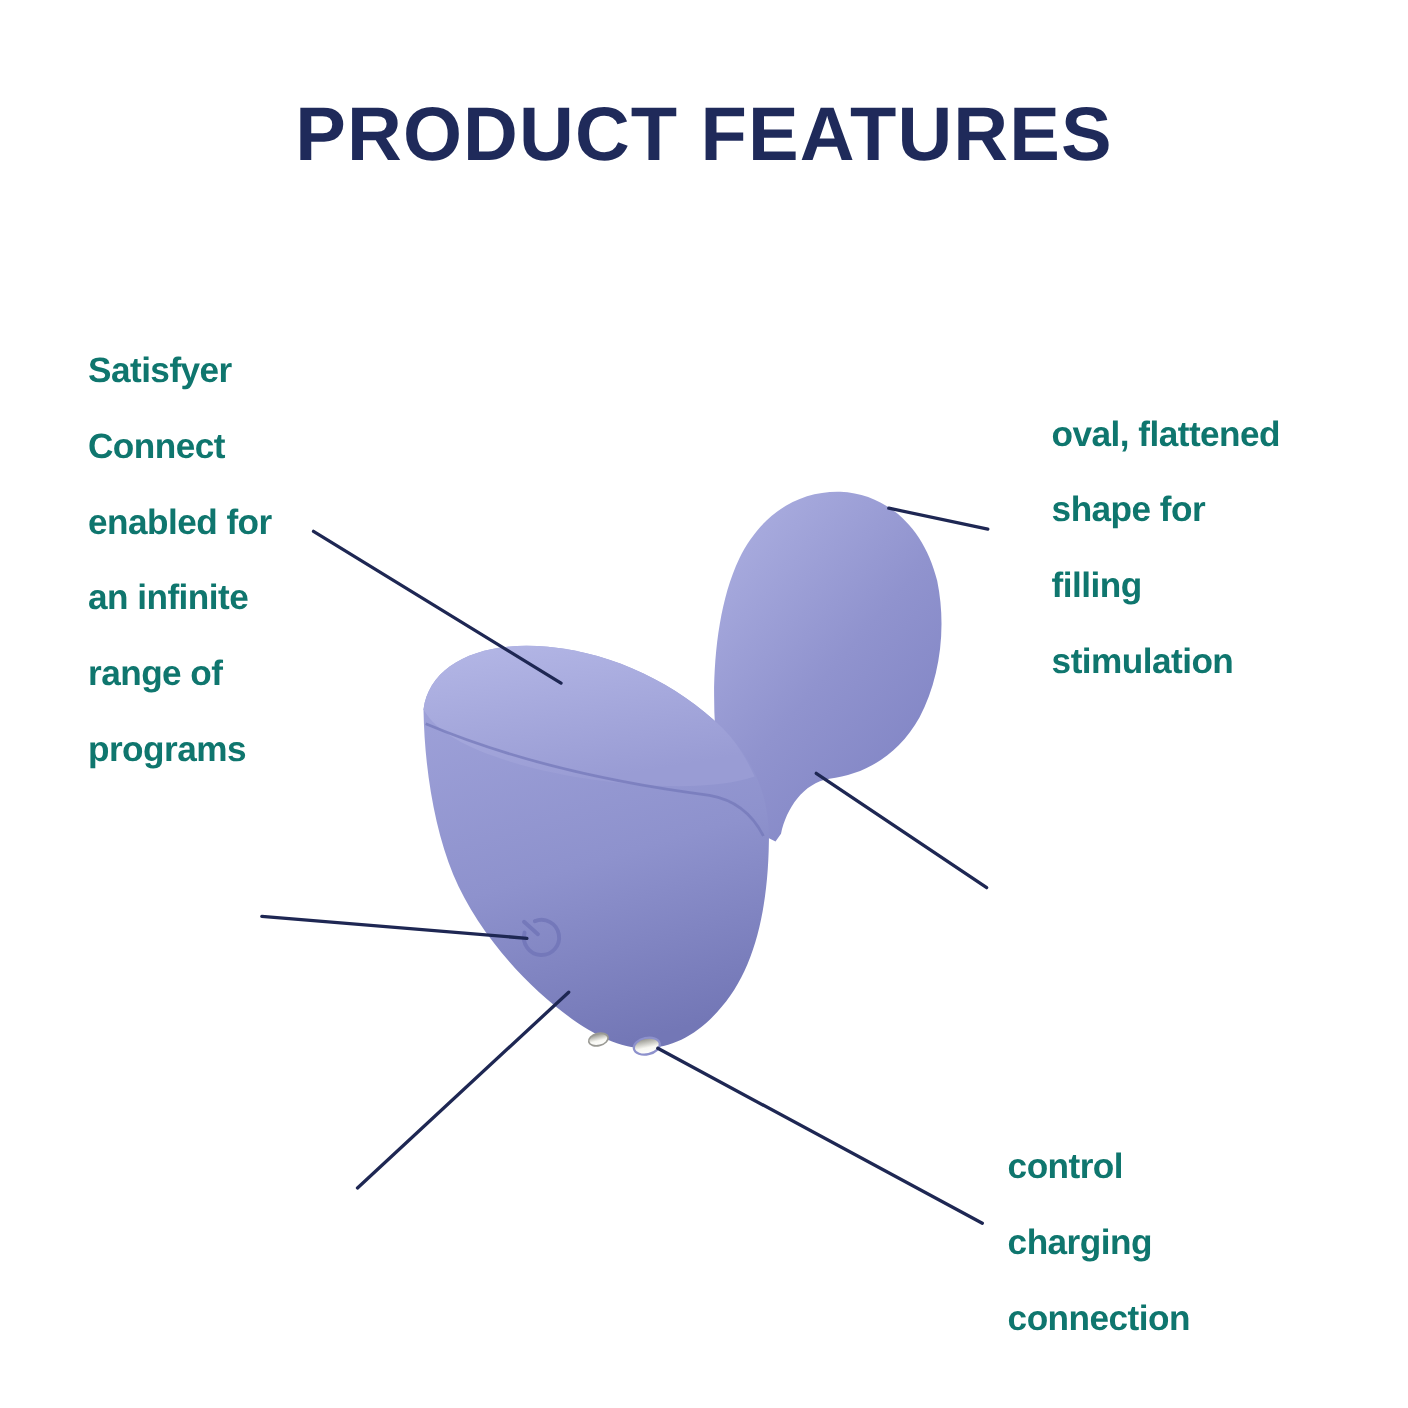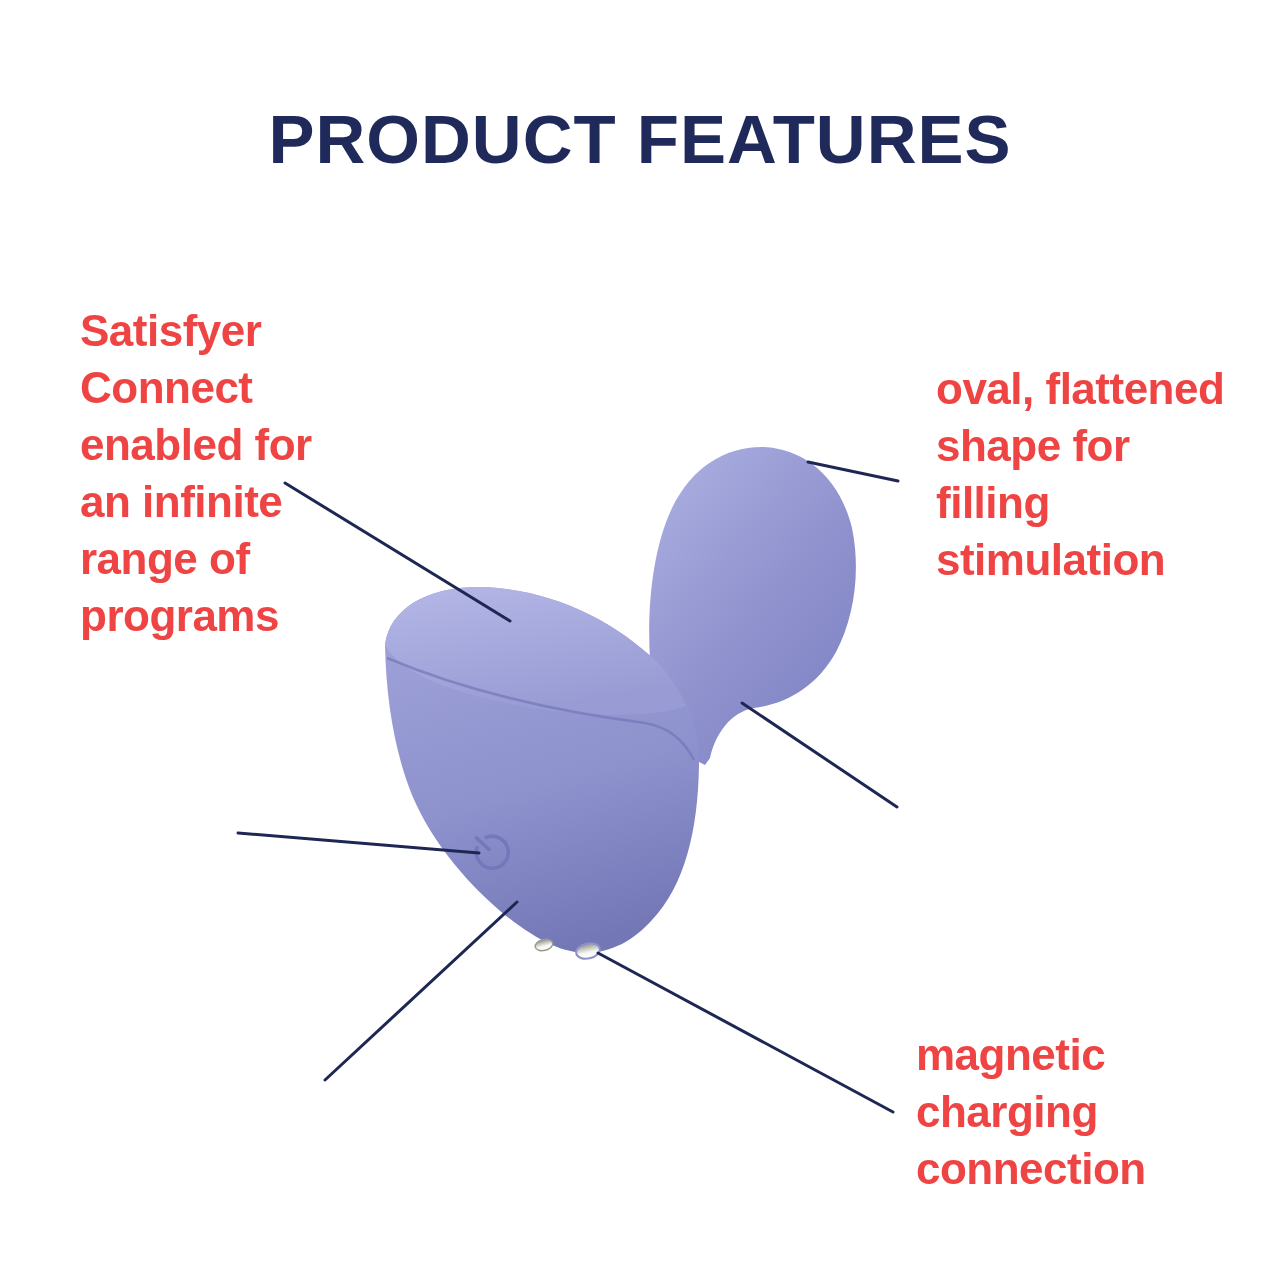--- a/index.html
+++ b/index.html
@@ -11,33 +11,32 @@
     font-family:"Liberation Sans", sans-serif;
   }
   .page-title{
     position:absolute;
     top:82px;left:0;width:1280px;
     text-align:center;
     font-size:69px;
     font-weight:bold;
     letter-spacing:1px;
     color:#1f2a5a;
-    margin-top:18px;
   }
   .feature-label{
     position:absolute;
-    font-size:44px;
+    font-size:32px;
     font-weight:bold;
     letter-spacing:-0.5px;
-    line-height:57px;
-    color:#ef4444;
+    line-height:69px;
+    color:#0f766e;
     white-space:pre-line;
   }
   .lbl-satisfyer{left:80px;top:302px;}
-  .lbl-oval{left:936px;top:360px;}
+  .lbl-oval{left:956px;top:360px;}
   .lbl-control{left:80px;top:774px;}
   .lbl-flexible{left:916px;top:718px;}
   .lbl-broad{left:80px;top:1020px;}
   .lbl-magnetic{left:916px;top:1026px;}
   .art{
     position:absolute;inset:0;
     width:1280px;height:1280px;
   }
 </style>
 </head>
@@ -50,21 +49,21 @@
   <div class="feature-label lbl-satisfyer">Satisfyer
 Connect
 enabled for
 an infinite
 range of
 programs</div>
   <div class="feature-label lbl-oval">oval, flattened
 shape for
 filling
 stimulation</div>
-  <div class="feature-label lbl-magnetic">magnetic
+  <div class="feature-label lbl-magnetic">control
 charging
 connection</div>
 
   <svg class="art" viewBox="0 0 1280 1280" aria-hidden="true">
     <defs>
       <linearGradient id="gradBulb" x1="0.15" y1="0" x2="0.9" y2="1">
         <stop offset="0" stop-color="#abaee0"></stop>
         <stop offset="0.5" stop-color="#9093ce"></stop>
         <stop offset="1" stop-color="#7d81c2"></stop>
       </linearGradient>

